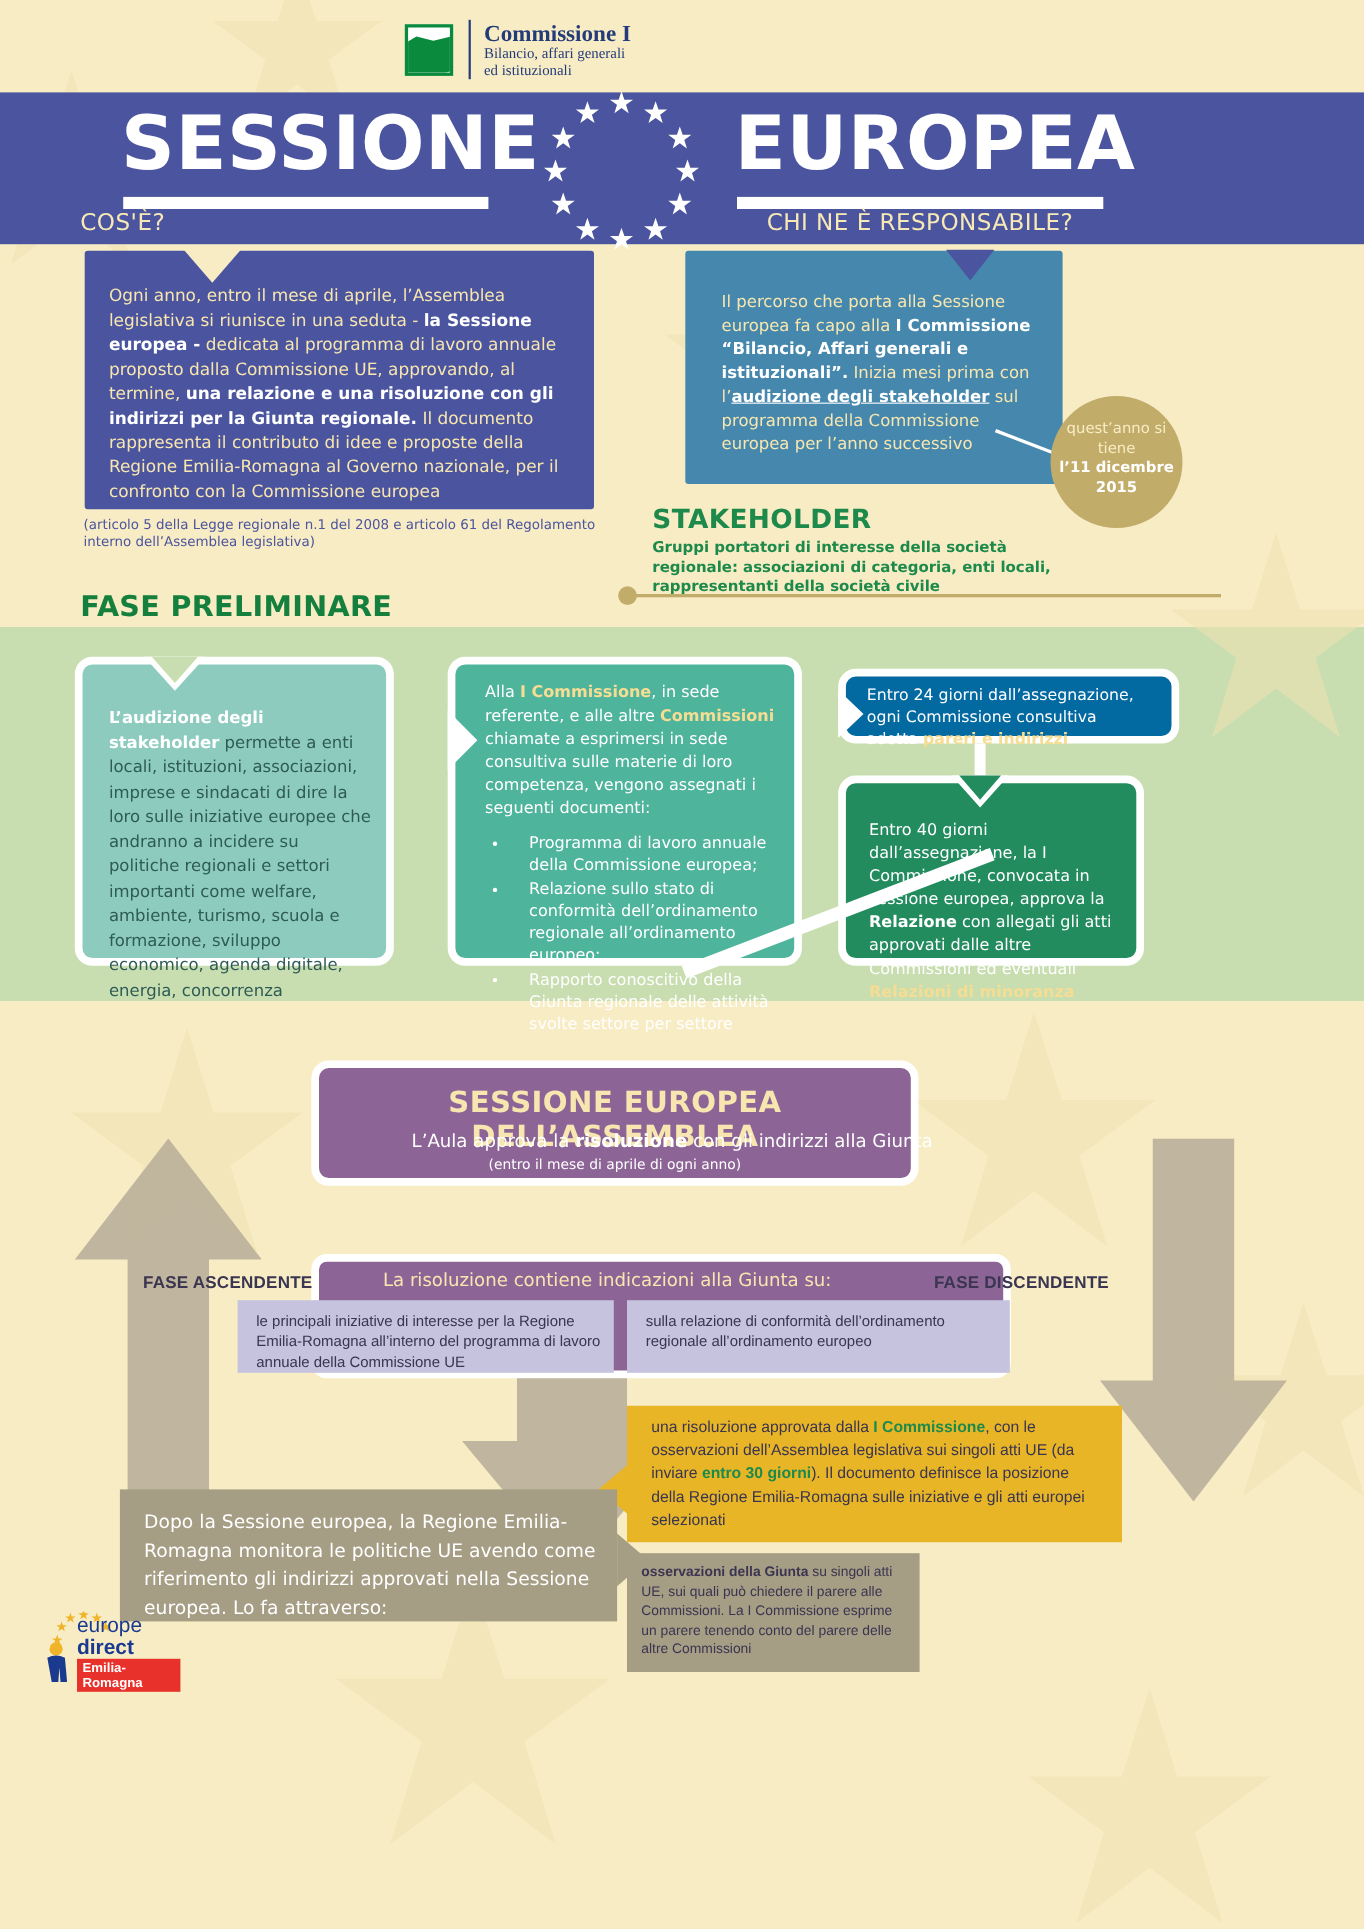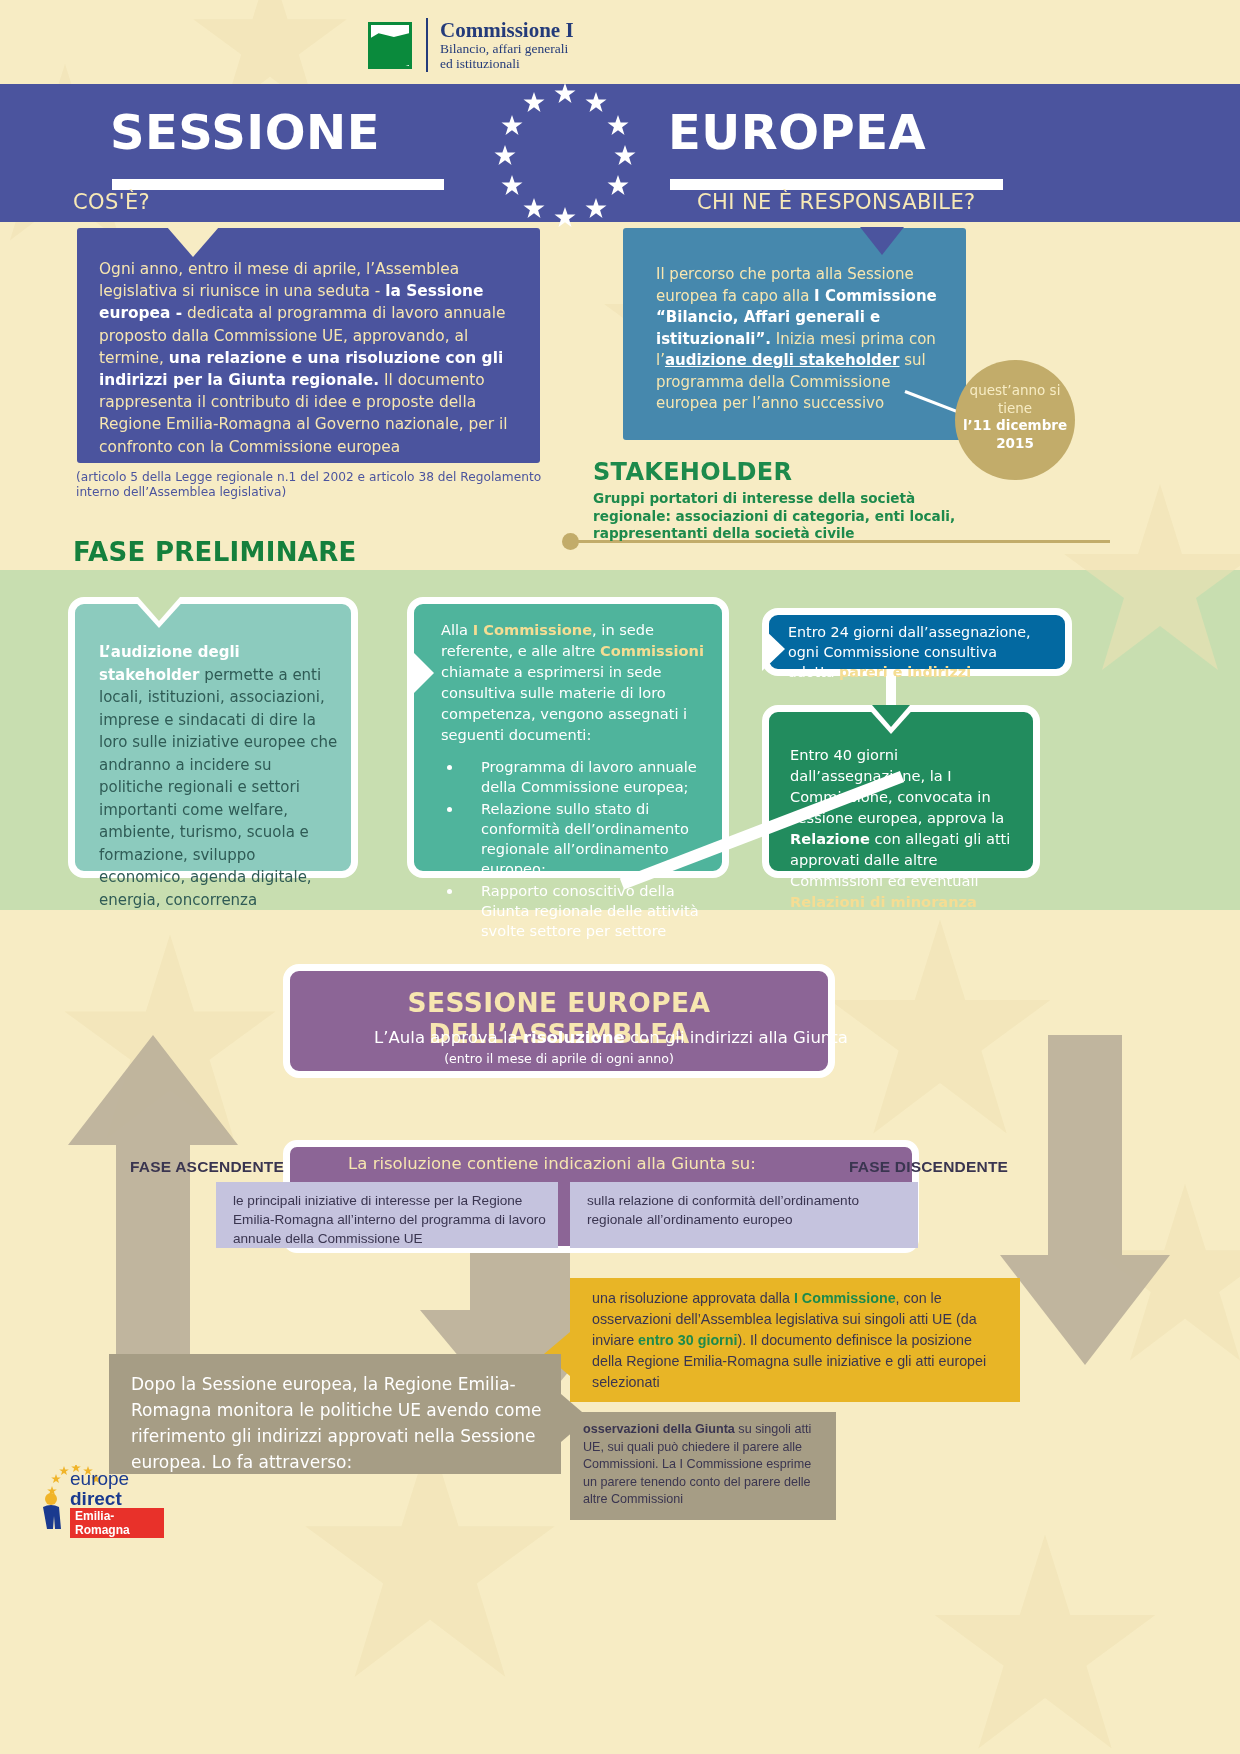--- a/index.html
+++ b/index.html
@@ -33,21 +33,21 @@
   .rer .rule{height:3.5px;background:#e8312a;margin:2px 0 1px 0;}
   .rer .l2{font-family:"Liberation Serif",serif;font-weight:bold;font-size:22.5px;color:#0a8a3c;letter-spacing:-.3px;line-height:24px;}
   .vbar{width:2px;height:54px;background:#243b7a;margin:0 12px 0 14px;}
   .comm .c1{font-family:"Liberation Serif",serif;font-weight:bold;font-size:21px;color:#243b7a;line-height:22px;}
   .comm .c2{font-family:"Liberation Serif",serif;font-size:13.5px;color:#243b7a;line-height:15px;}
 
   
   .banner{position:absolute;left:0;top:84px;width:1240px;height:138px;background:#4b549e;}
   .banner-inner{position:relative;width:1240px;height:138px;}
   .title-word{position:absolute;top:12px;font-family:"DejaVu Sans",sans-serif;font-weight:bold;
-      font-size:48px;color:#ffffff;letter-spacing:.5px;line-height:72px;}
+      font-size:68px;color:#ffffff;letter-spacing:.5px;line-height:72px;}
   .tw-left{left:110px;}
   .tw-right{left:668px;}
   .title-rule{position:absolute;top:95px;height:11px;background:#ffffff;}
   .tr-left{left:112px;width:332px;}
   .tr-right{left:670px;width:333px;}
   .eustars{position:absolute;left:485px;top:-8px;width:160px;height:160px;}
 
   .kicker{position:absolute;font-family:"DejaVu Sans",sans-serif;font-size:21px;color:#f7e9b6;letter-spacing:.4px;}
   .kicker-left{left:73px;top:190px;}
   .kicker-right{left:697px;top:190px;}
@@ -278,21 +278,21 @@
 
   <div class="kicker kicker-left">COS'È?</div>
   <div class="kicker kicker-right">CHI NE È RESPONSABILE?</div>
 
   <div class="sbox box-cose">
     <div class="tail"></div>
     <div class="body">
       <p><span>Ogni anno, entro il mese di aprile, l’Assemblea legislativa si riunisce in una seduta - </span><b>la Sessione europea -</b><span> dedicata al programma di lavoro annuale proposto dalla Commissione UE, approvando, al termine, </span><b>una relazione e una risoluzione con gli indirizzi per la Giunta regionale.</b><span> Il documento rappresenta il contributo di idee e proposte della Regione Emilia-Romagna al Governo nazionale, per il confronto con la Commissione europea</span></p>
     </div>
   </div>
-  <div class="footnote">(articolo 5 della Legge regionale n.1 del 2002 e articolo 38 del Regolamento interno dell’Assemblea legislativa)</div>
+  <div class="footnote">(articolo 5 della Legge regionale n.1 del 2008 e articolo 61 del Regolamento interno dell’Assemblea legislativa)</div>
 
   <div class="sbox box-chi">
     <div class="tail"></div>
     <div class="body">
       <span>Il percorso che porta alla Sessione europea fa capo alla </span><b>I Commissione “Bilancio, Affari generali e istituzionali”.</b><span> Inizia mesi prima con l’</span><u>audizione degli stakeholder</u><span> sul programma della Commissione europea per l’anno successivo</span>
     </div>
   </div>
 
   <div class="connector" style="left:905px;top:390px;width:72px;height:3px;transform:rotate(21deg);transform-origin:left center;"></div>
 

